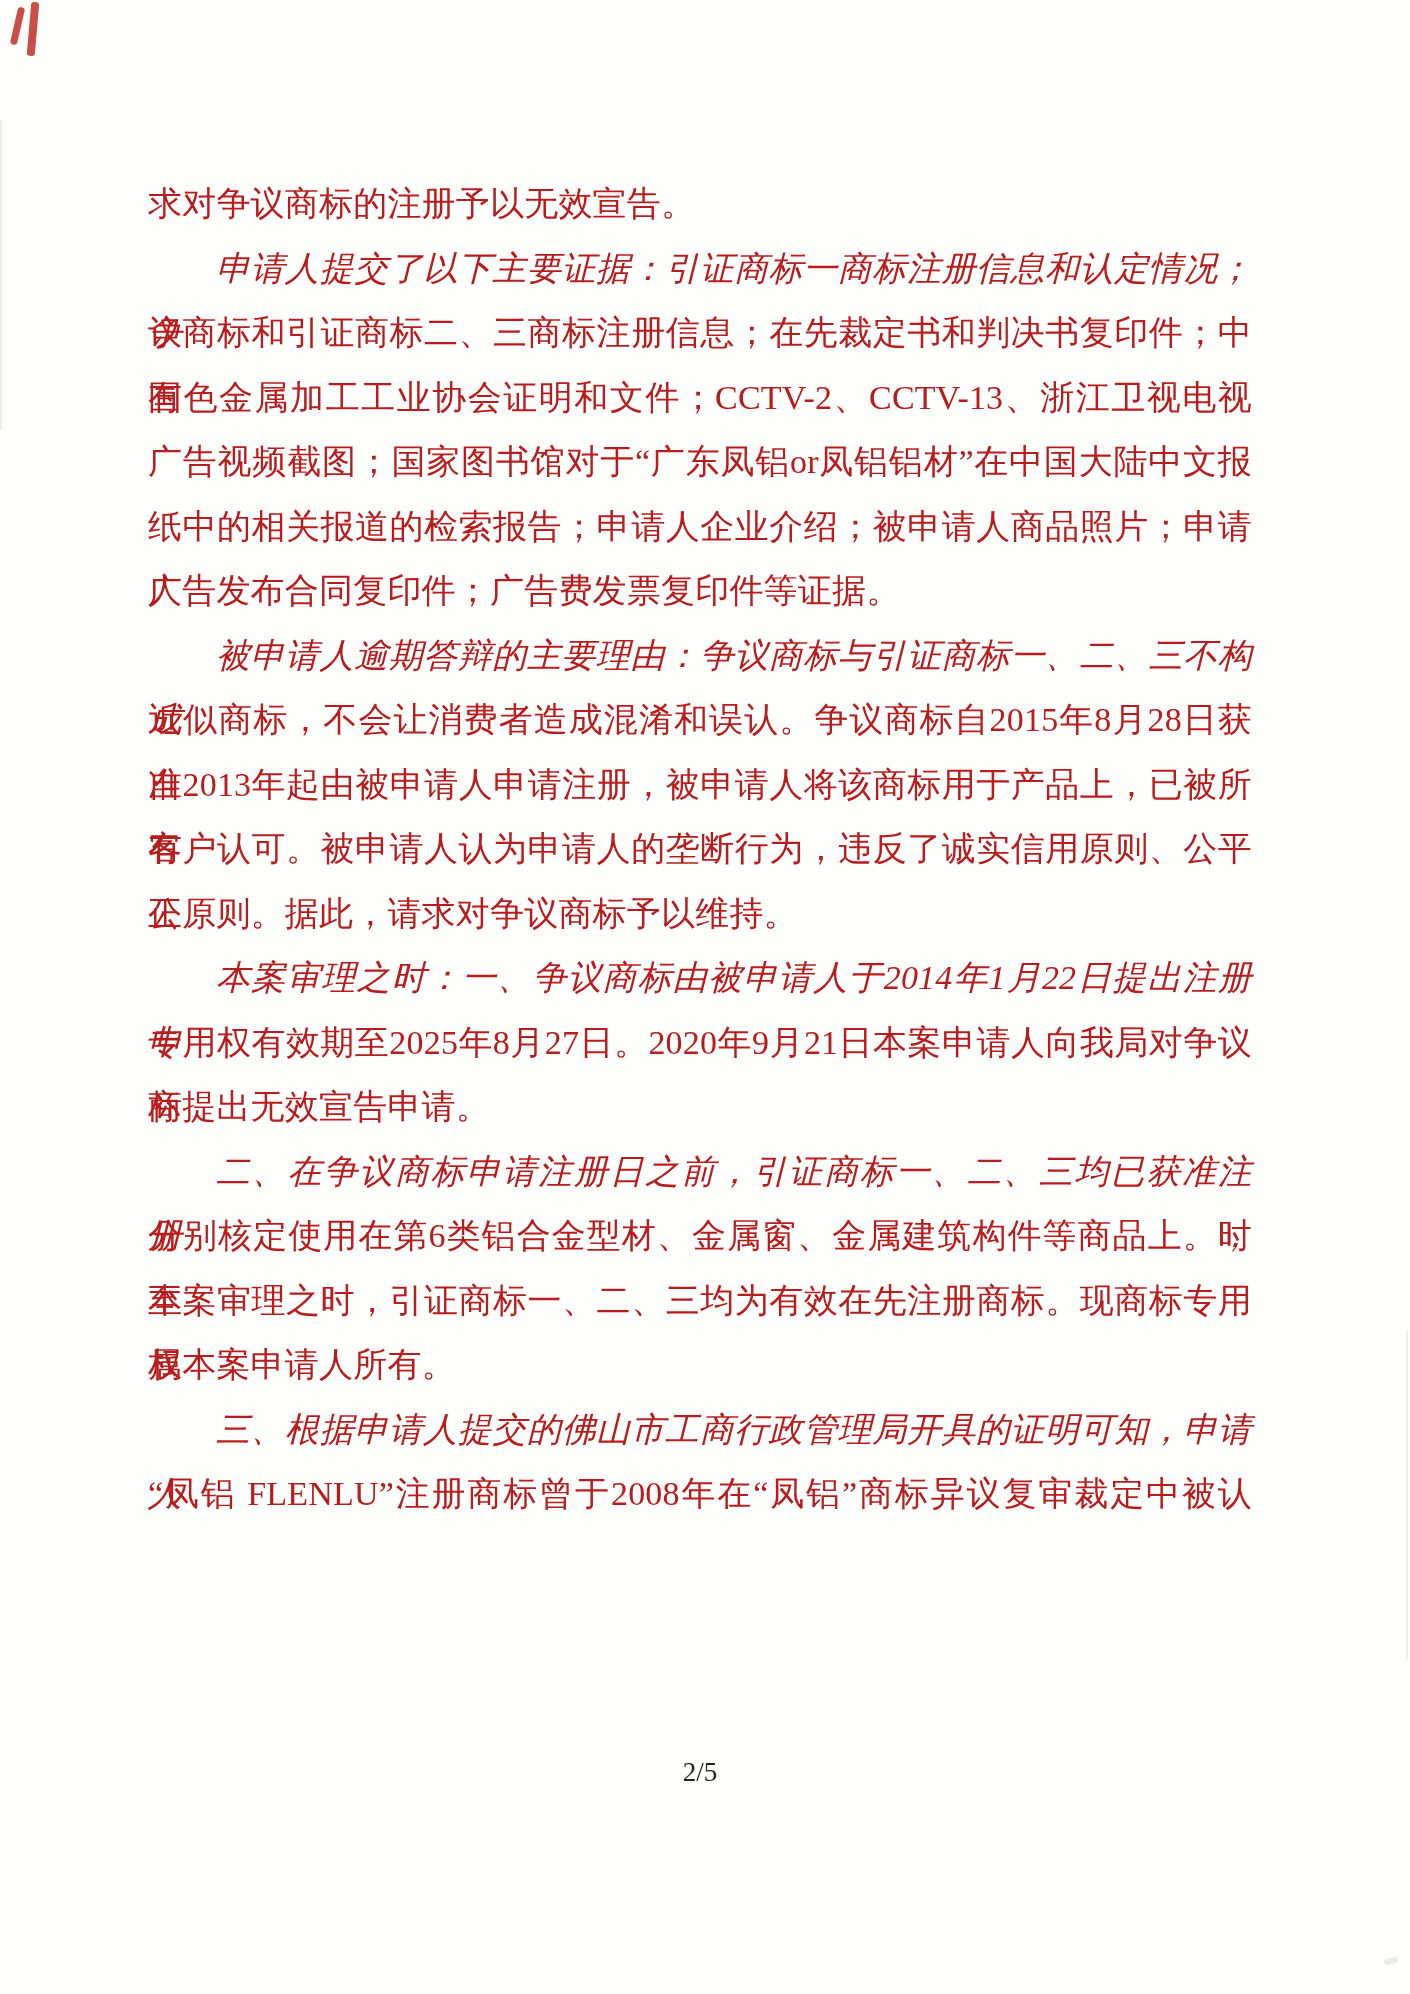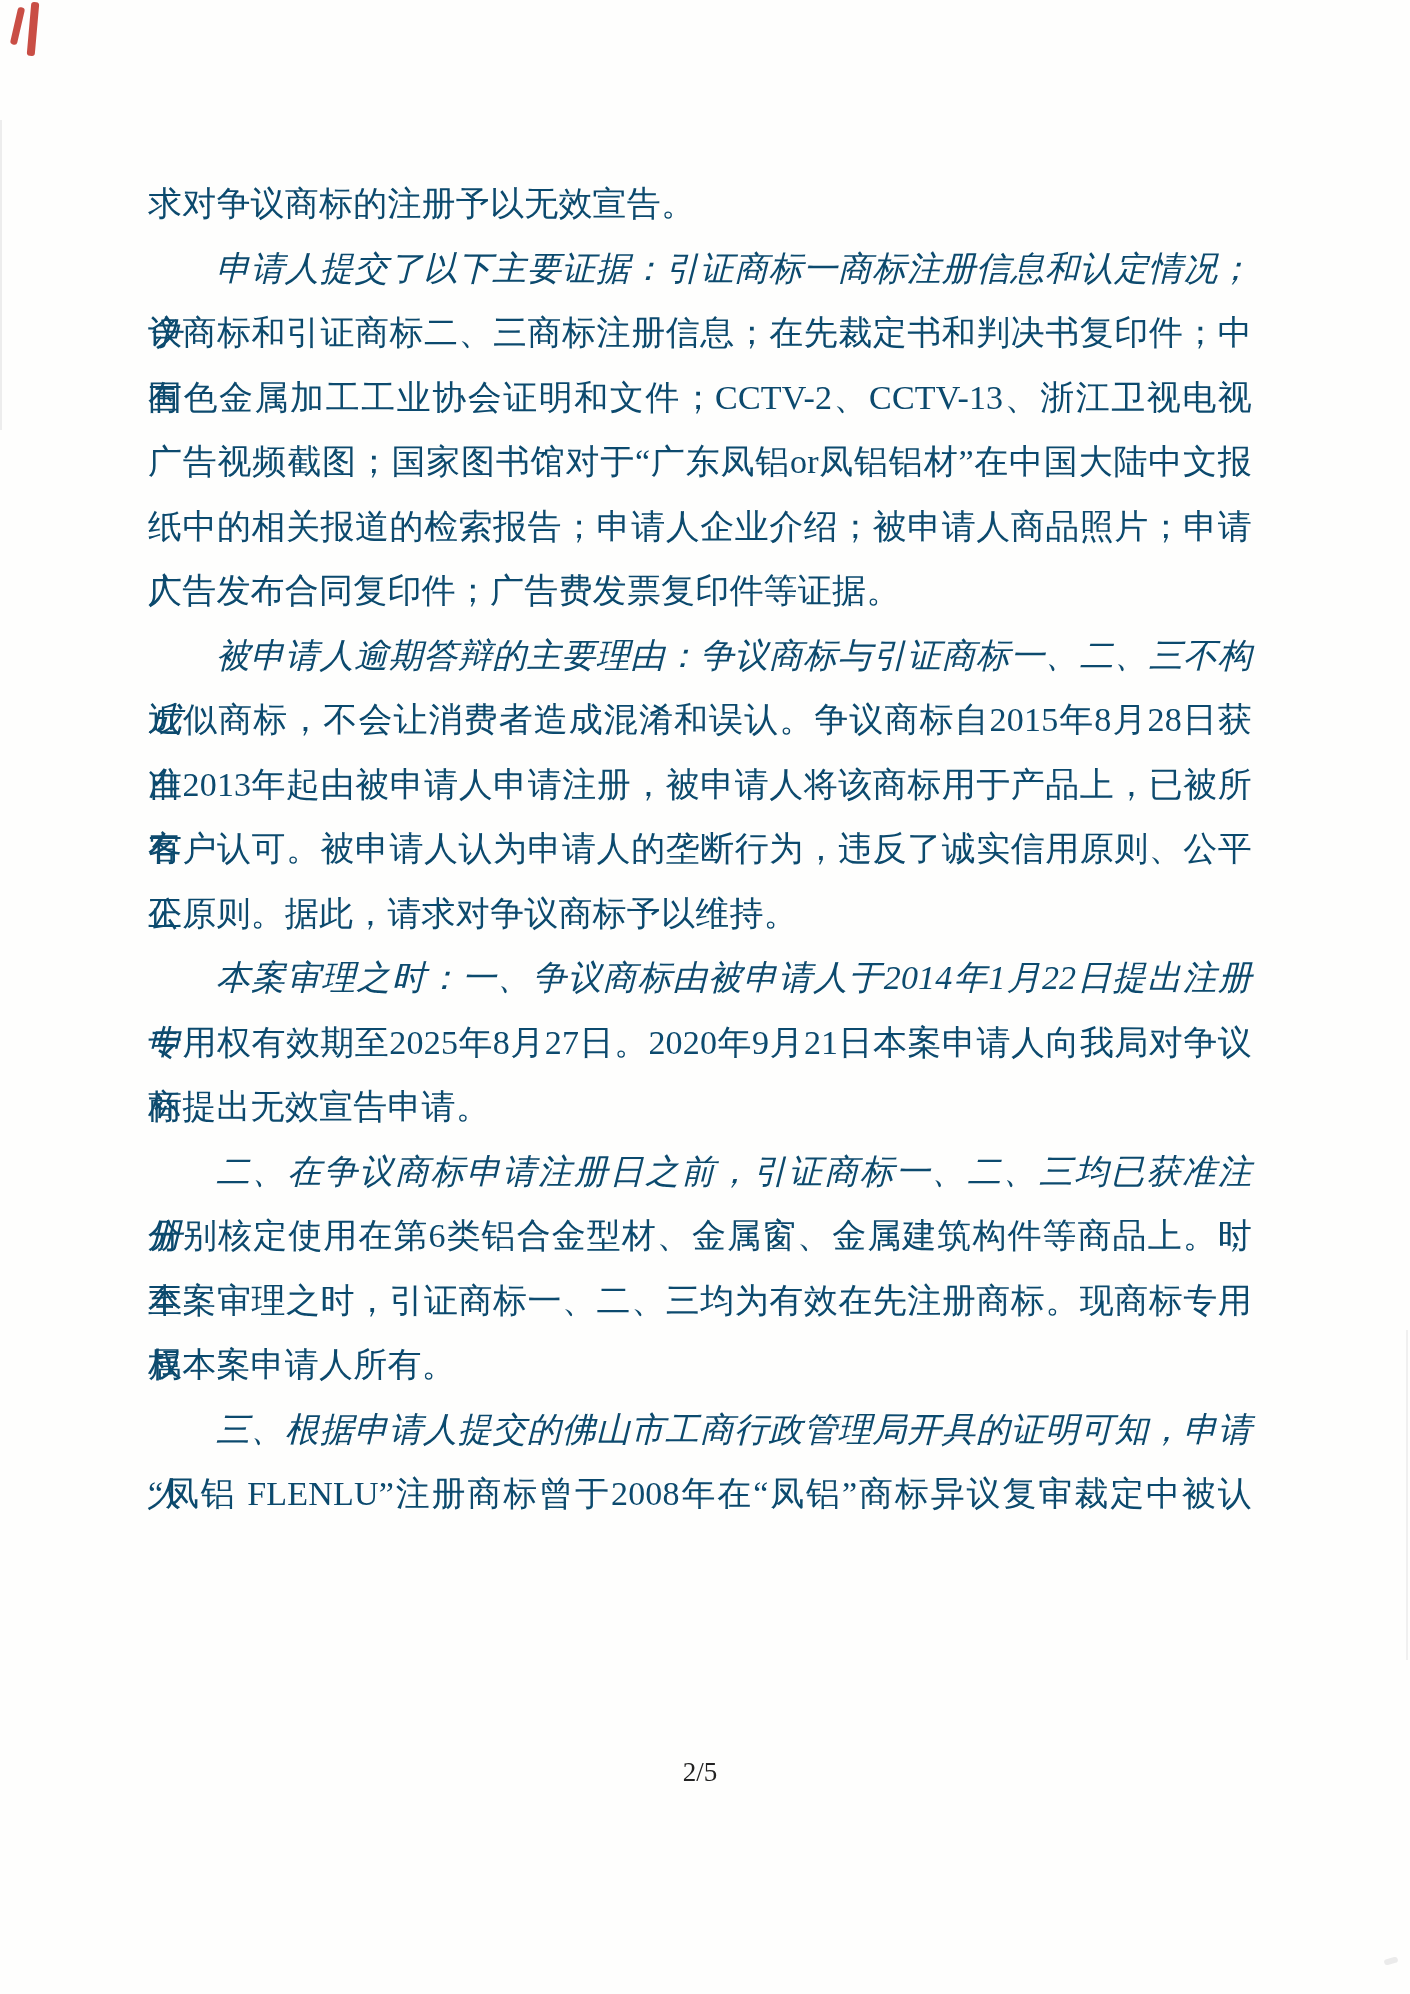--- a/index.html
+++ b/index.html
@@ -19,21 +19,21 @@
   #doc-lines {
     position: absolute;
     left: 148px;
     top: 172px;
     width: 1104px;
   }
   .line {
     height: 64.5px;
     line-height: 64.5px;
     font-size: 34px;
-    color: #0c4a6e;
+    color: #b91c1c;
     text-align: justify;
     text-align-last: justify;
     letter-spacing: 0.2px;
     white-space: normal;
   }
   .line.indent { text-indent: 2em; font-style: italic; }
   .line.para-end {
     text-align: left;
     text-align-last: left;
   }

